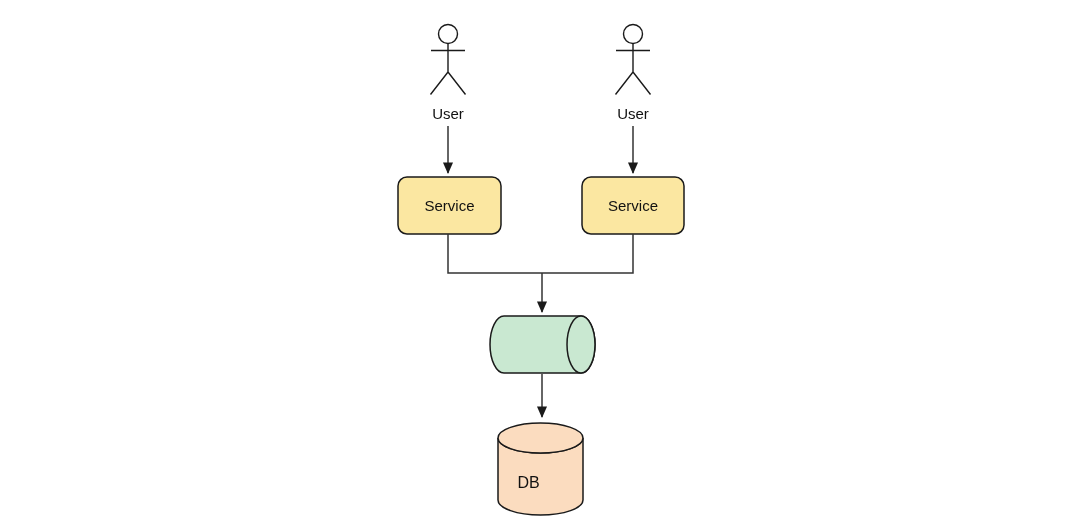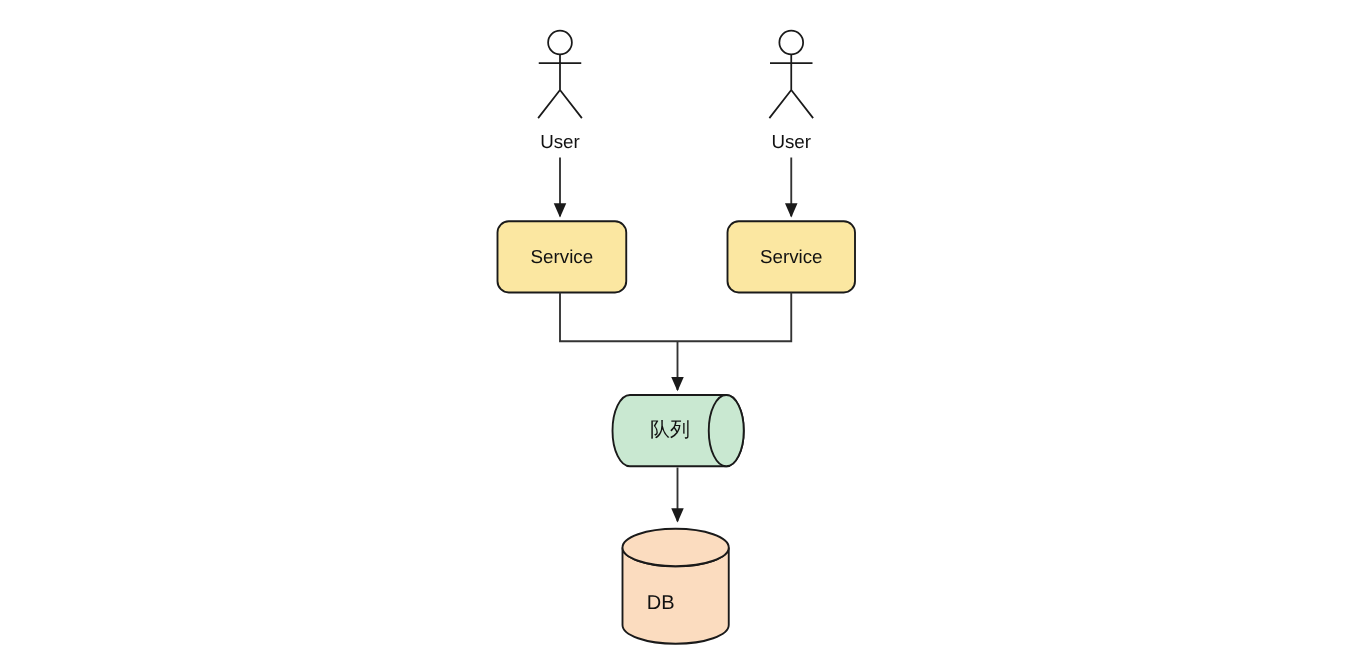--- a/index.html
+++ b/index.html
@@ -109,17 +109,16 @@
       <ellipse class="shape-stroke" cx="540.5" cy="438" rx="42.5" ry="15" fill="#FBDCBF"></ellipse>
     </g>
   </svg>
 
   <div class="label label-user" style="left:408px; top:105px;">User</div>
   <div class="label label-user" style="left:593px; top:105px;">User</div>
 
   <div class="label label-service" style="left:398px; top:177px; width:103px; height:57px;">Service</div>
   <div class="label label-service" style="left:582px; top:177px; width:102px; height:57px;">Service</div>
 
-  <div class="label label-queue" style="left:490px; top:316px; width:92px; height:57px;">队列</div>
 
   <div class="label label-db" style="left:486px; top:468px; width:85px; height:30px;">DB</div>
 
 </div>
 
 </body></html>

